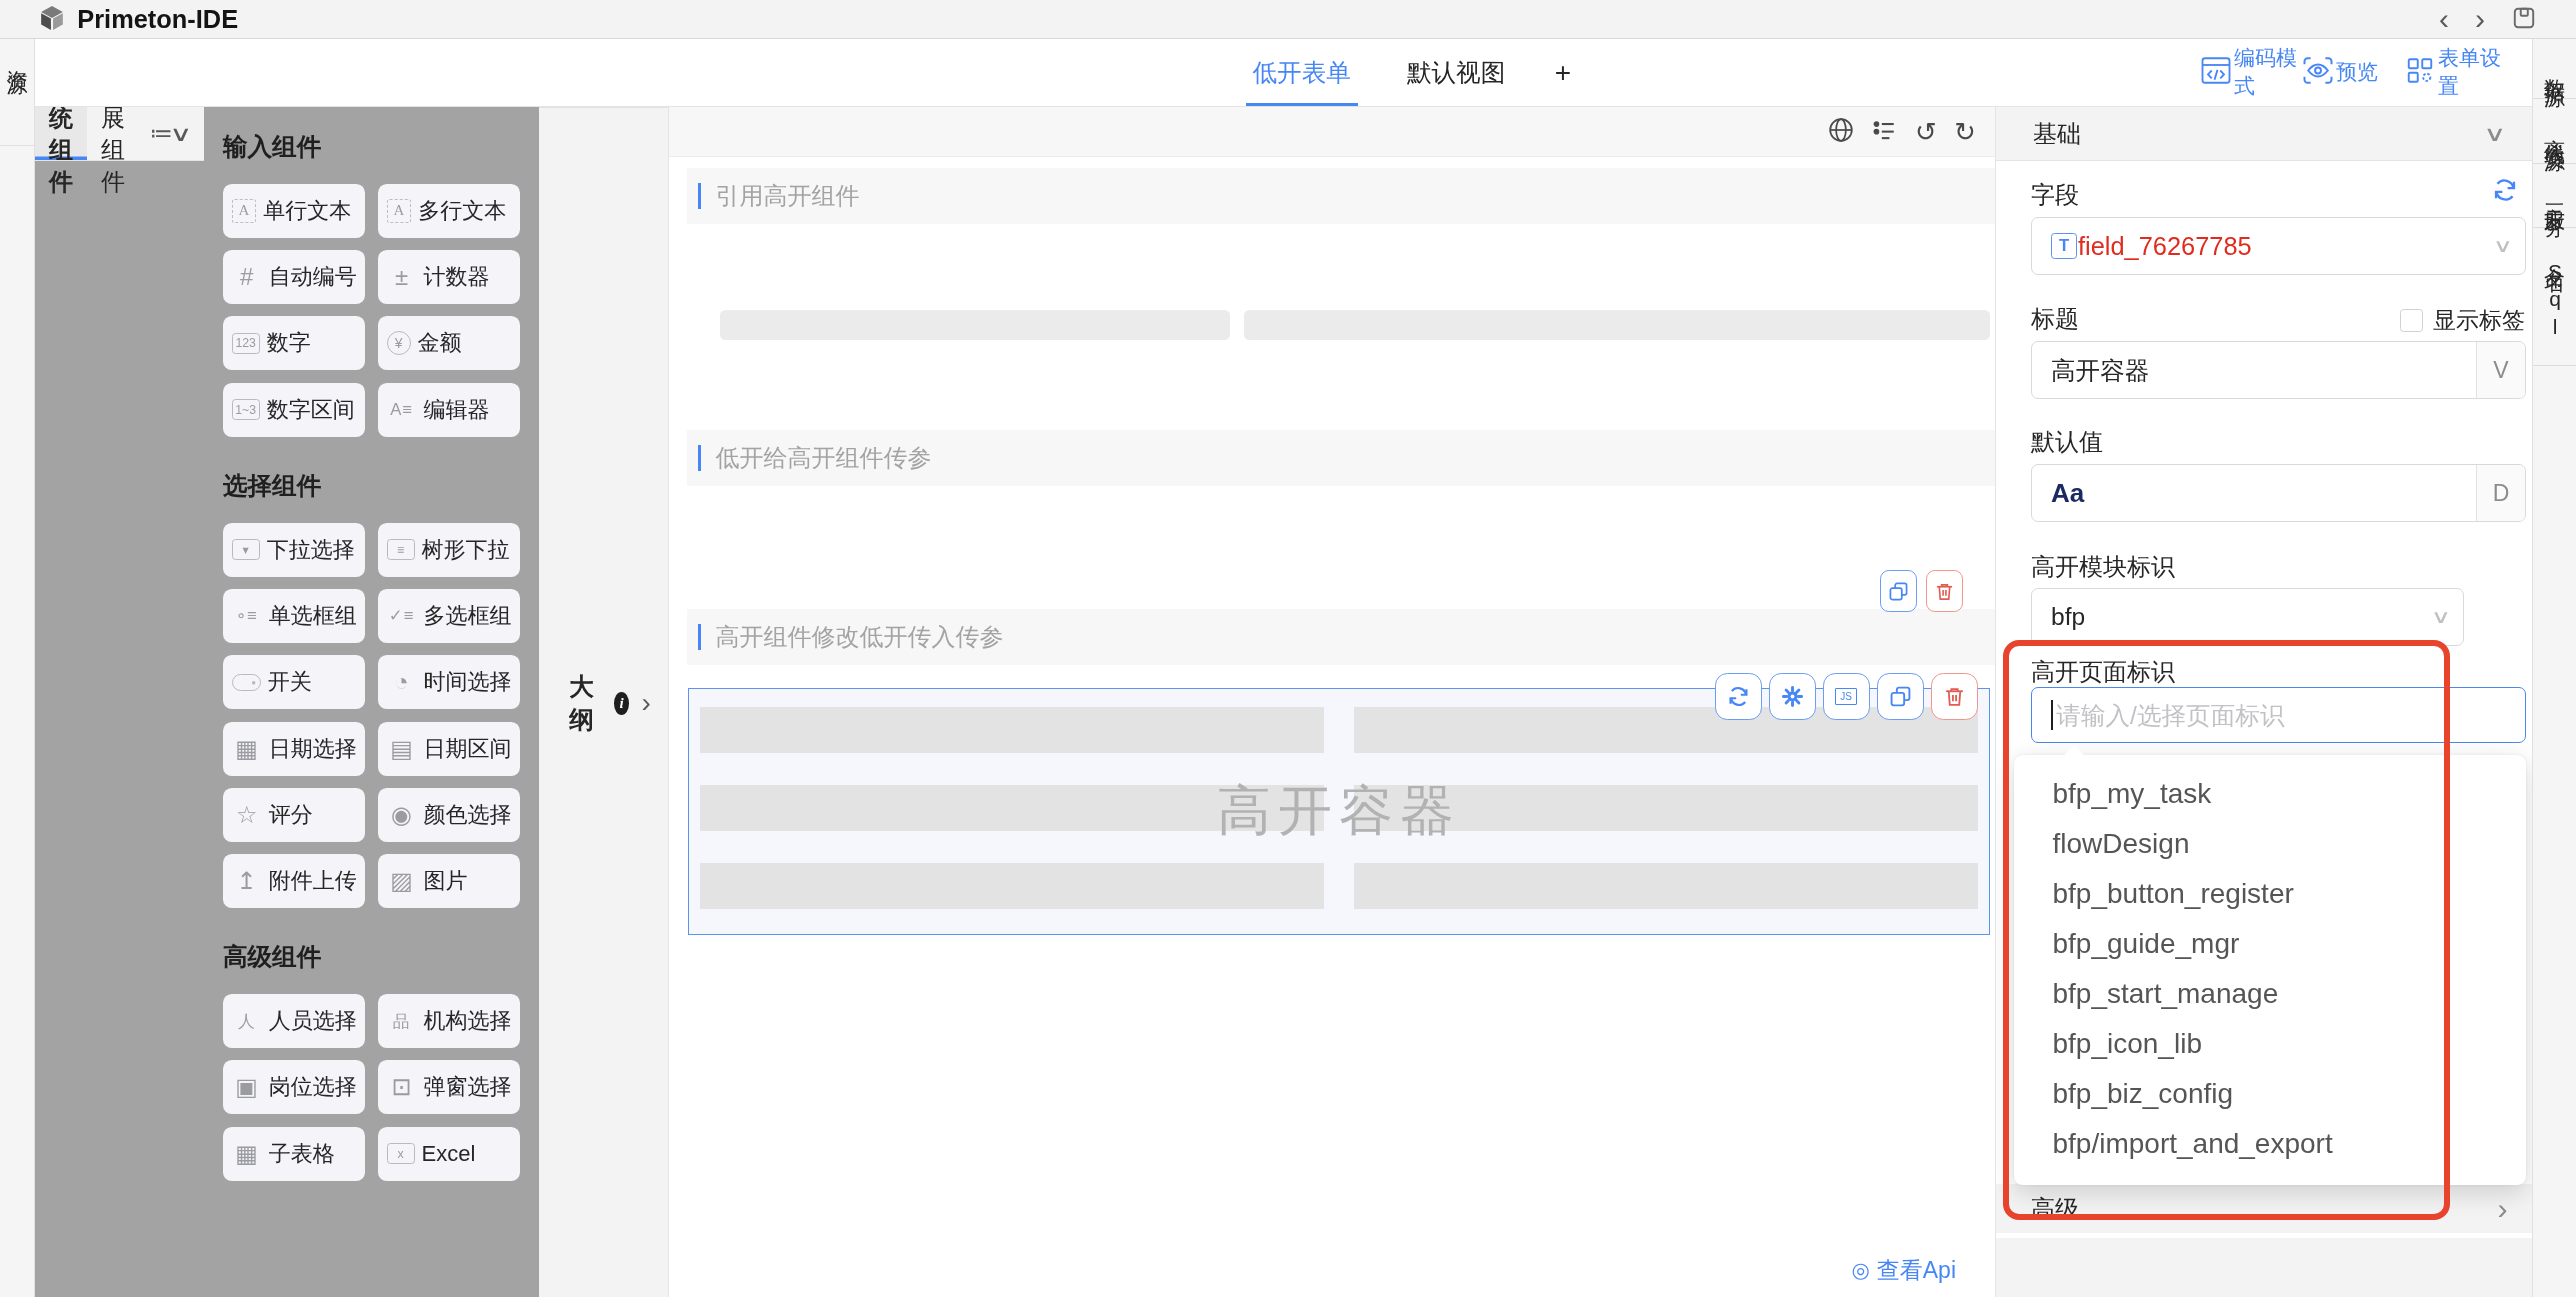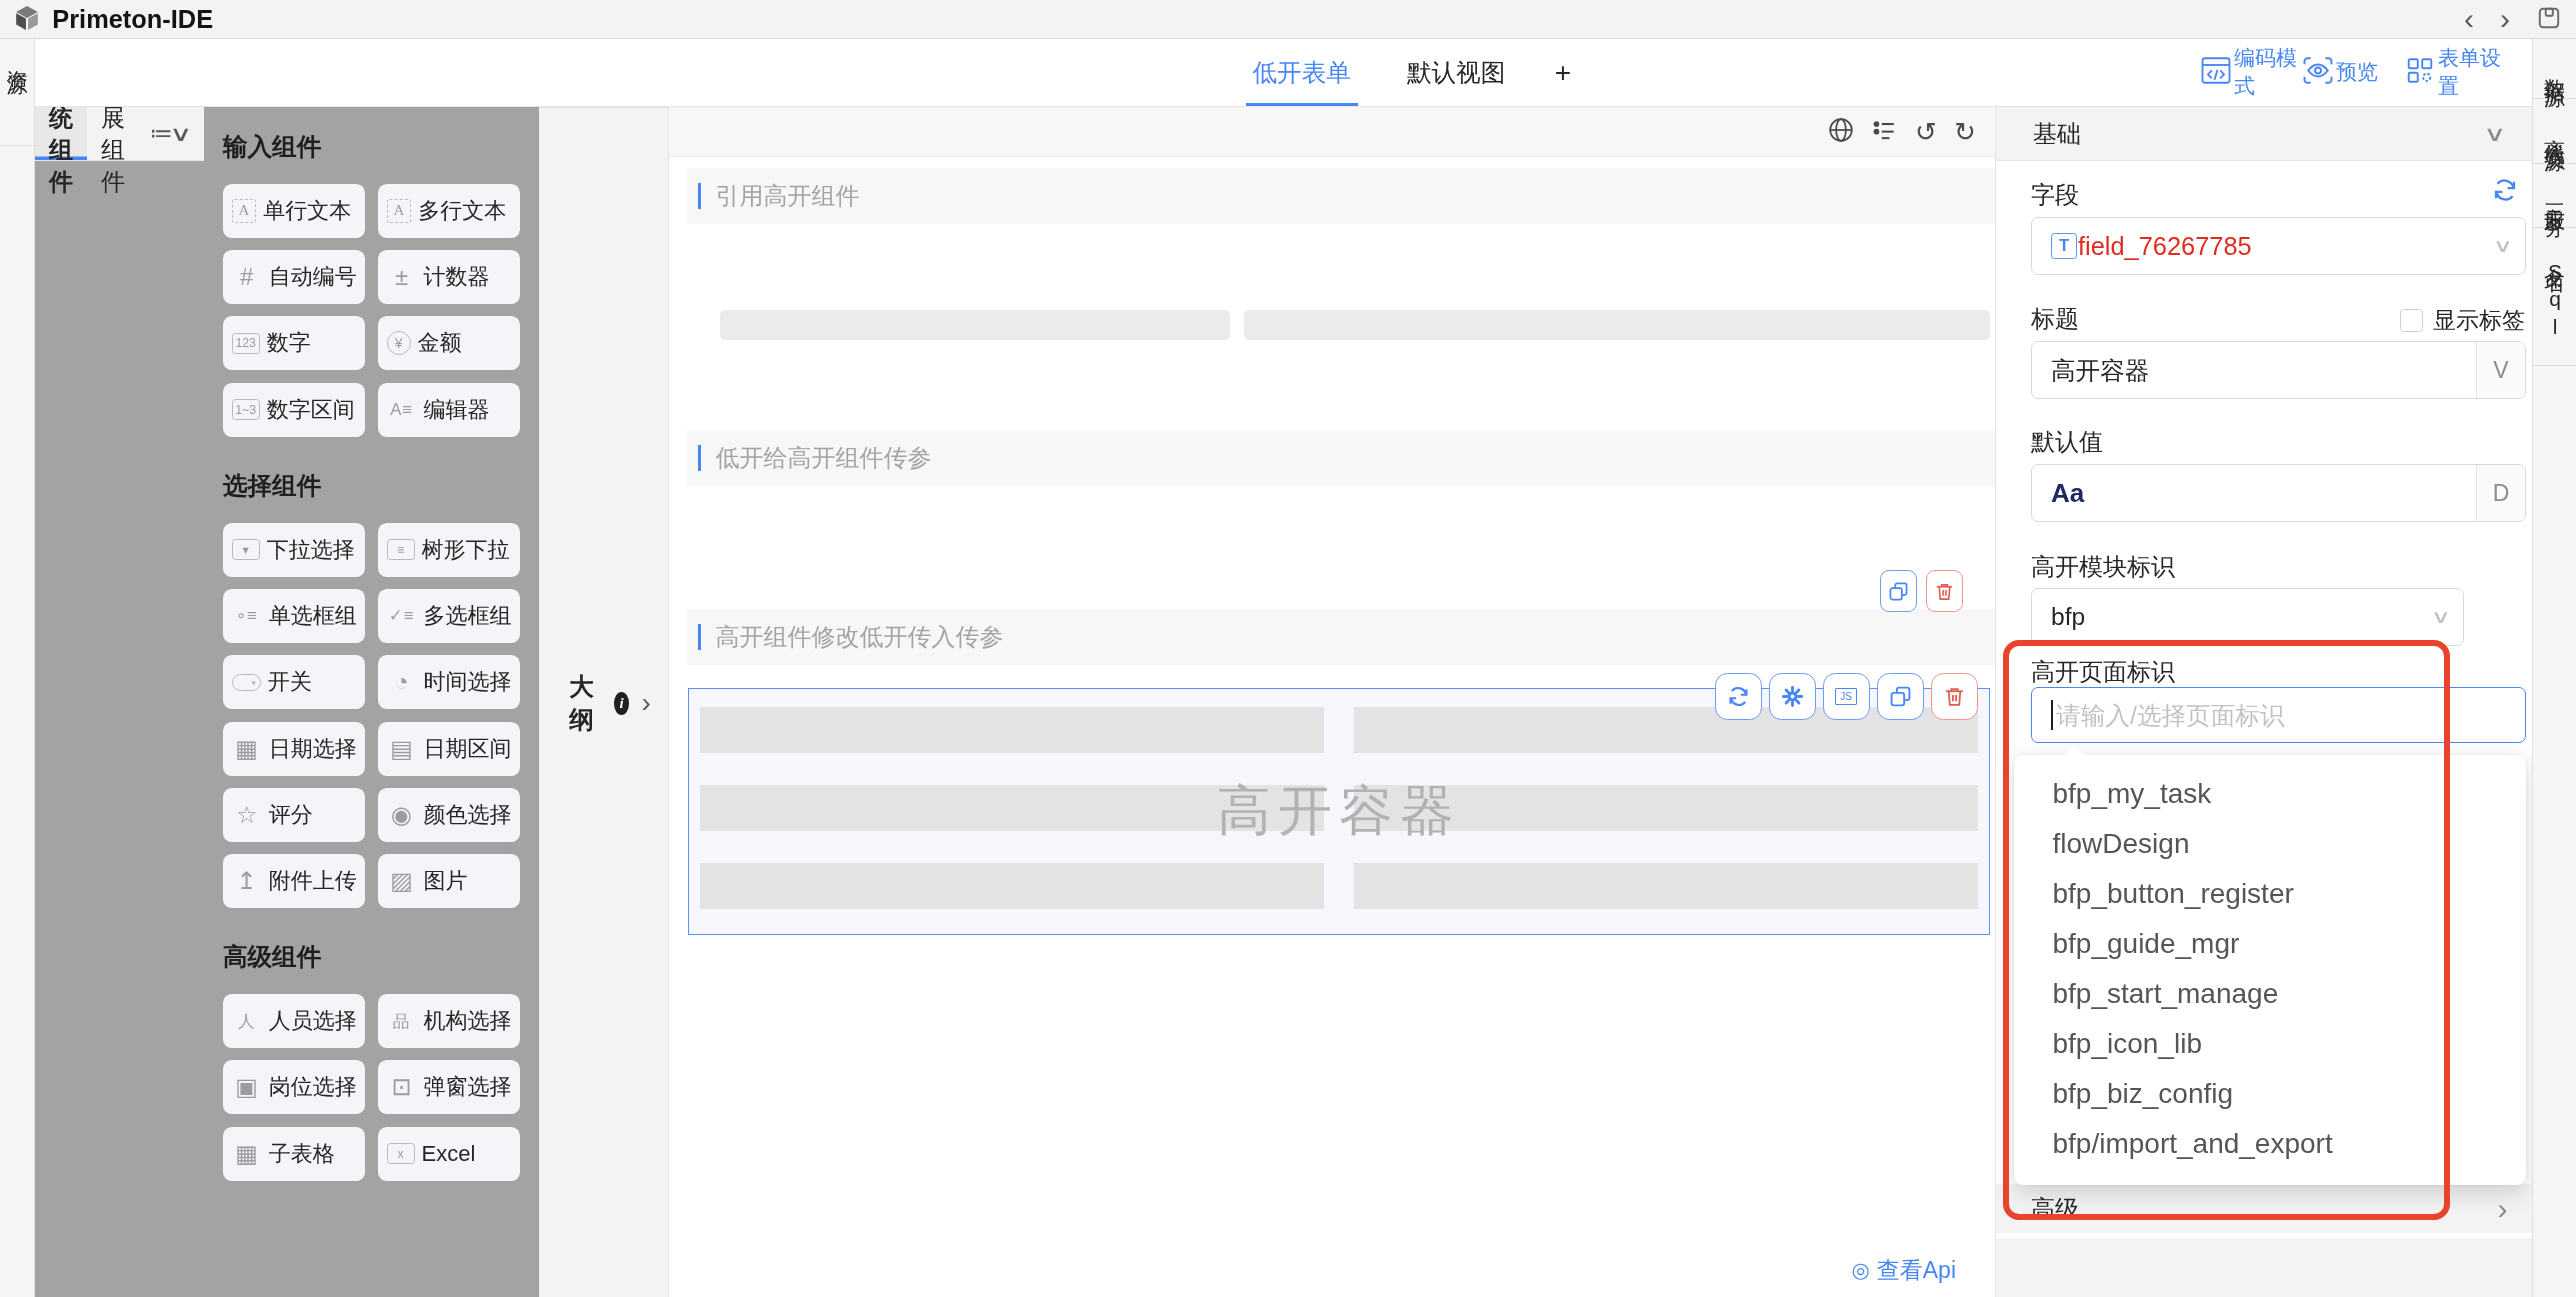--- a/index.html
+++ b/index.html
@@ -2,21 +2,21 @@
 <html style="font-size:14px"><head>
 <meta charset="utf-8">
 <style>
   *{margin:0;padding:0;box-sizing:border-box}
   html,body{width:2576px;height:1298px;overflow:hidden;background:#fff;
     font-family:"Liberation Sans","DejaVu Sans",sans-serif;color:#262626}
   .page{position:relative;width:2576px;height:1298px;display:flex;flex-direction:column}
 
   
   .titlebar{height:39px;background:#f3f3f3;border-bottom:0.9px solid #d8d8d8;
-    display:flex;align-items:center;padding:0 14px;gap:12.3px;flex:0 0 39px}
+    display:flex;align-items:center;padding:0 39px;gap:12.3px;flex:0 0 39px}
   .app-title{font-size:25.4px;font-weight:bold;color:#141414}
   .tb-right{margin-left:auto;display:flex;align-items:center;gap:26px}
   .nav-chev{font-size:30px;color:#595959;line-height:1;cursor:pointer}
 
   
   .workspace{flex:1;display:flex;min-height:0}
   .left-rail{flex:0 0 35px;background:#f5f5f5;border-right:0.9px solid #e0e0e0;position:relative;
     display:flex;justify-content:center;padding-top:14px}
   .left-rail::after{content:"";position:absolute;top:106px;left:0;width:100%;height:0.9px;background:#e0e0e0}
   .v-text{writing-mode:vertical-rl;text-orientation:upright;font-size:21px;letter-spacing:5.3px;color:#262626}

